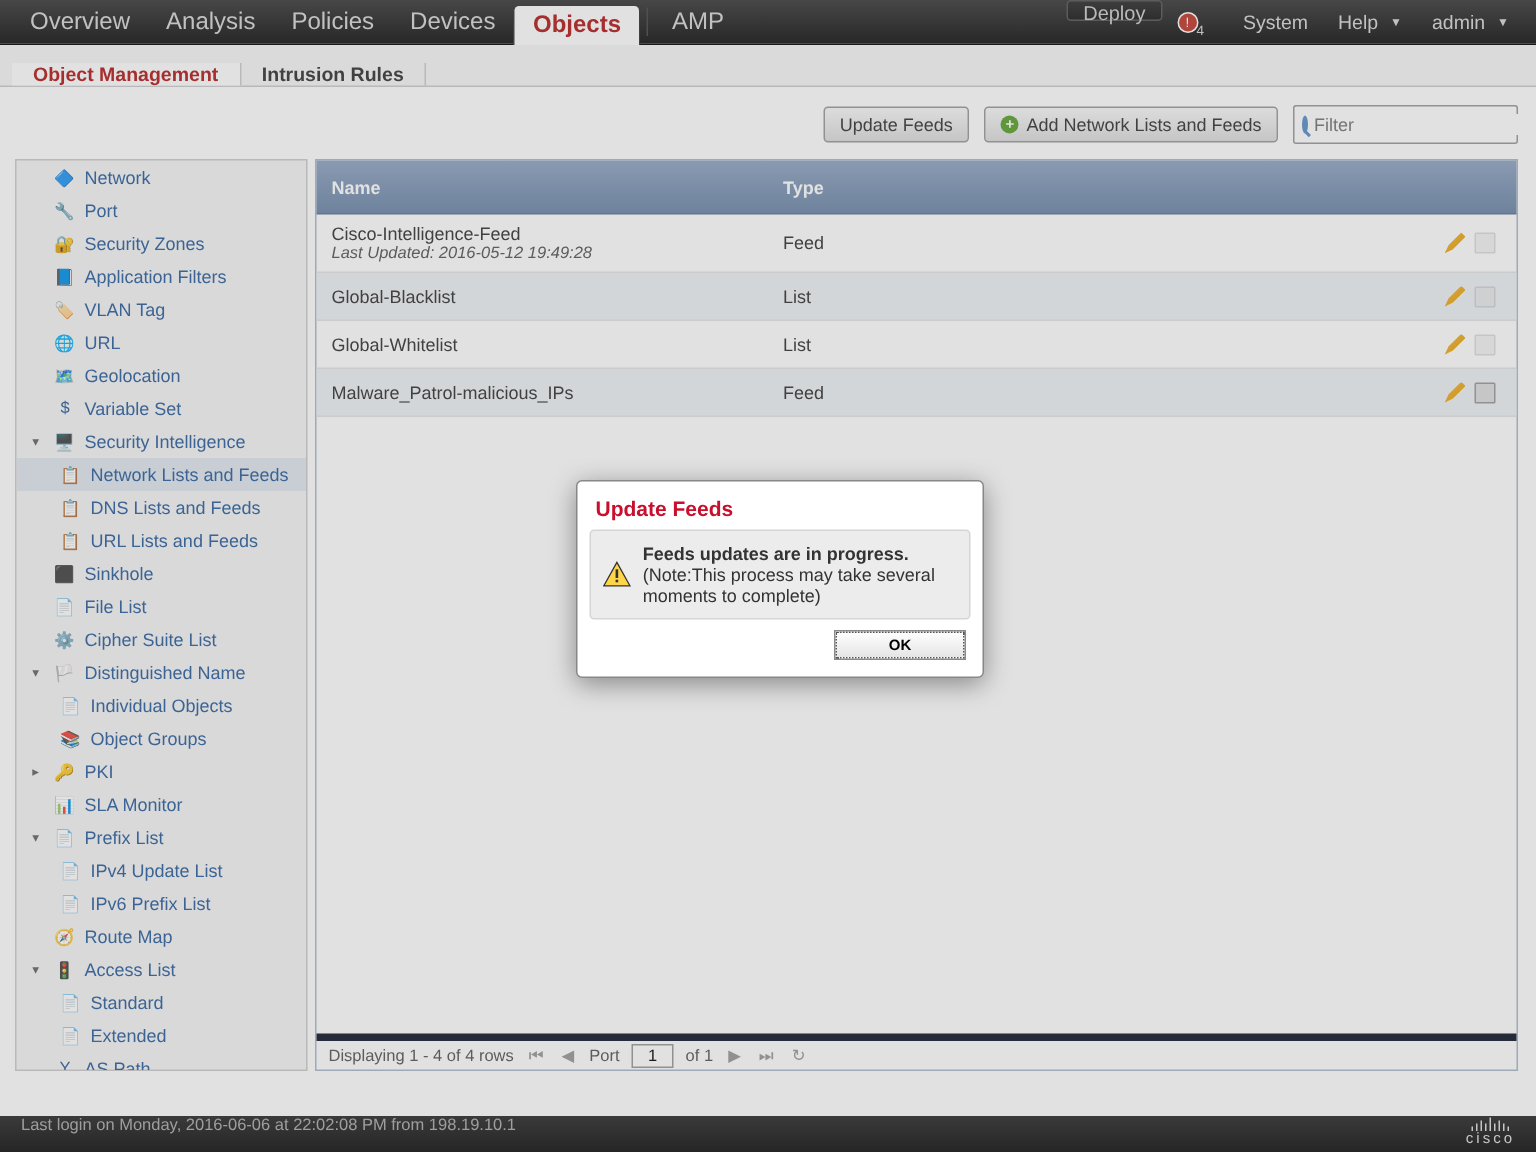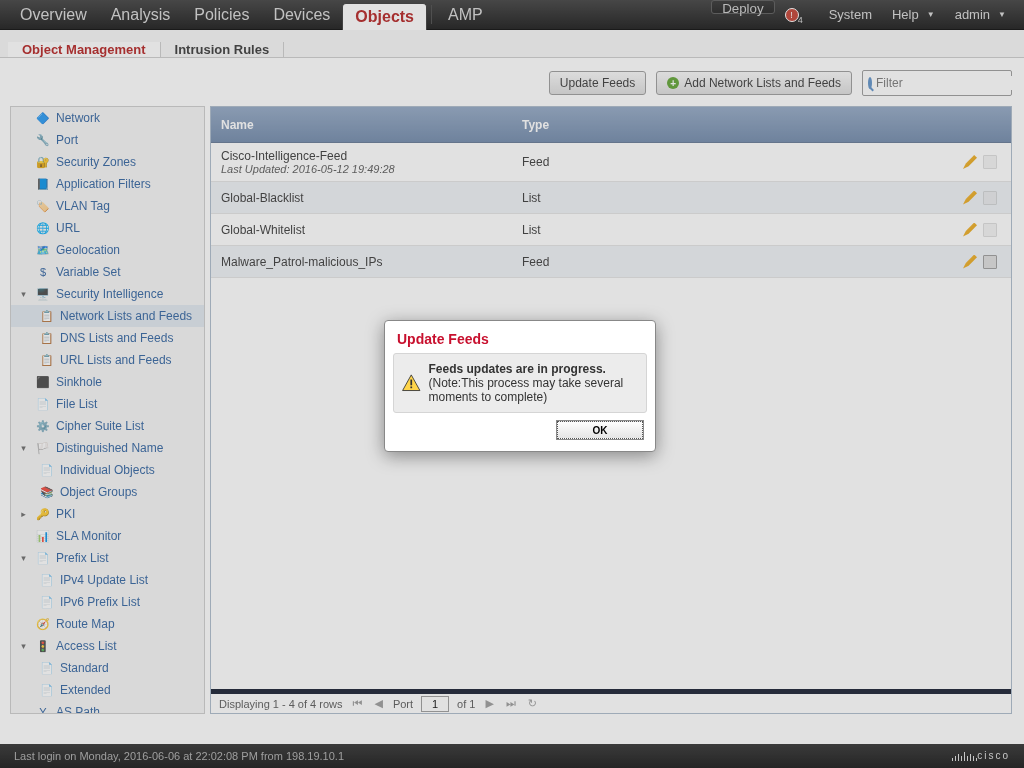--- a/index.html
+++ b/index.html
@@ -56,22 +56,22 @@
   .action-icon { width:14px;height:14px; cursor:pointer; display:inline-block; }
   .pencil { background:linear-gradient(135deg,#f7b733,#e09b00); clip-path: polygon(0 100%,20% 60%,80% 0,100% 20%,40% 80%,0 100%); }
   .trash { border:1px solid #999; background:#ddd; border-radius:1px; }
 
   
   .pager { height:24px; border-top:5px solid #0f172a; display:flex; align-items:center; justify-content:flex-start; gap:8px; padding:0 8px; font-size:11px; color:#555; }
   .pager .nav-arrow { color:#999; cursor:pointer; padding:0 2px; }
   .pager input { width:28px; text-align:center; border:1px solid #999; height:16px; font-size:11px; }
 
   
-  .footer { position:absolute; bottom:0; left:0; right:0; height:24px; background:linear-gradient(#2a2a2a,#0f0f0f); color:#aaa; display:flex; align-items:center; padding:0 14px; font-size:11px; justify-content:space-between; }
-  .cisco-logo { font-size:10px; letter-spacing:2px; color:#ddd; display:flex; flex-direction:row; align-items:center; line-height:1; }
+  .footer { position:absolute; bottom:0; left:0; right:0; height:24px; background:linear-gradient(#2a2a2a,#0f0f0f); color:#aaa; display:flex; padding:0 14px; font-size:11px; justify-content:space-between; }
+  .cisco-logo { font-size:10px; letter-spacing:2px; color:#ddd; display:flex; flex-direction:column; align-items:center; line-height:1; }
   .cisco-bars { display:flex; gap:1.5px; align-items:flex-end; height:10px; margin-bottom:1px; }
   .cisco-bars span { width:1.5px; background:#ddd; }
 
   
   .dialog { position:absolute; z-index:50; left:384px; top:320px; width:272px; background:#fff; border:1px solid #888; border-radius:4px; box-shadow:0 4px 18px rgba(0,0,0,.4); }
   .dialog h3 { color:#c8102e; font-size:14px; font-weight:bold; padding:10px 12px 6px; }
   .dialog .body { margin:0 8px 8px; background:#ececec; border:1px solid #d5d5d5; border-radius:3px; padding:8px 8px 8px 8px; display:flex; gap:8px; align-items:center; }
   .dialog .warn { width:28px;height:26px; }
   .dialog .msg { font-size:12px; color:#333; }
   .dialog .msg b { font-weight:bold; }

